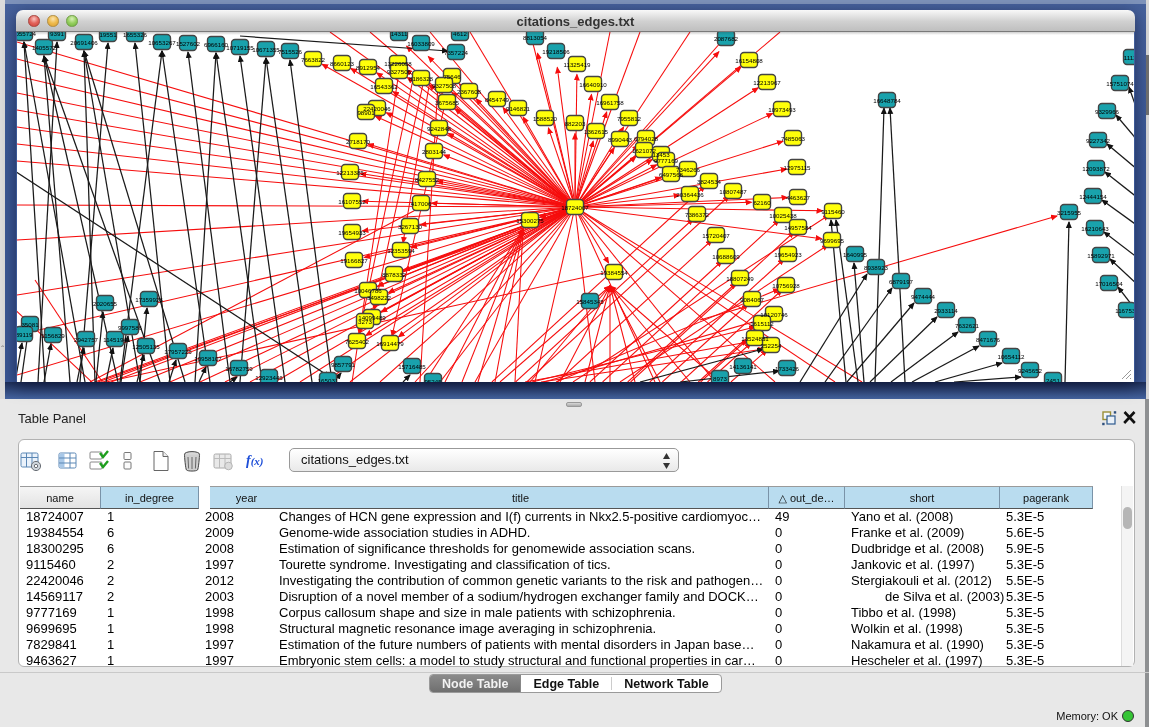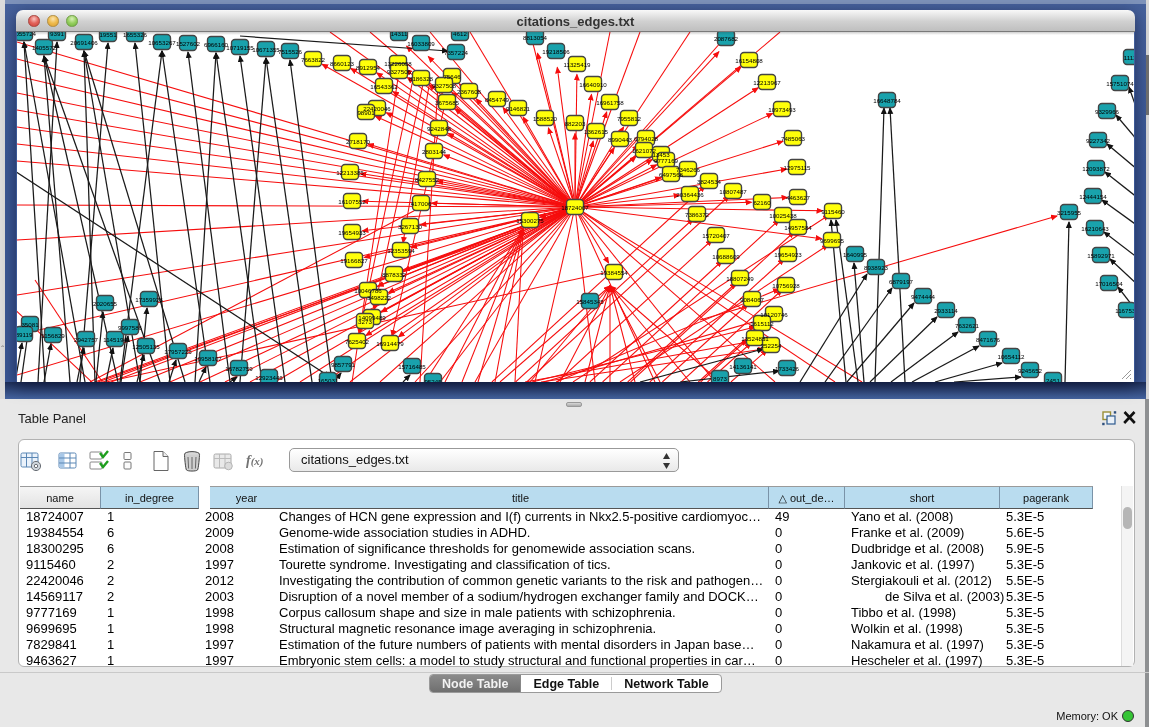--- a/index.html
+++ b/index.html
@@ -17,21 +17,21 @@
 .tl{position:absolute;top:15px;width:11.5px;height:11.5px;border-radius:50%}
 #tlr{left:28px;background:radial-gradient(circle at 50% 30%,#f9c6c2,#e2645c 50%,#cf4038);border:1px solid #a8423c}
 #tly{left:47px;background:radial-gradient(circle at 50% 30%,#fbe3ae,#eebb4d 50%,#dd9f2e);border:1px solid #b08b3c}
 #tlg{left:66px;background:radial-gradient(circle at 50% 30%,#d8f0b8,#96cf5e 50%,#6cb33f);border:1px solid #6f9c44}
 #graph{position:absolute;left:17px;top:32px;width:1117px;height:350px;background:#fff;overflow:hidden}
 #tp-title{position:absolute;left:18px;top:411px;font-size:13px;color:#222}
 #tp-float{position:absolute;left:1102px;top:411px;width:15px;height:15px}
 #tp-x{position:absolute;left:1123px;top:411px;width:13px;height:13px}
 #panel{position:absolute;left:18px;top:439px;width:1117px;height:228px;background:#fff;border:1px solid #b2b2b2;border-radius:6px}
 .tbicon{position:absolute;top:450px}
-.fx{position:absolute;left:246px;top:453px;font-size:14px;font-style:italic;font-weight:bold;color:#737373;font-family:"Liberation Serif",serif}
+.fx{position:absolute;left:246px;top:453px;font-size:14px;font-style:italic;font-weight:bold;color:#1d4ed8;font-family:"Liberation Serif",serif}
 .fx i{font-size:11px}
 #dd{position:absolute;left:289px;top:448px;width:390px;height:24px;background:linear-gradient(#ffffff,#e9e9e9);border:1px solid #999;border-radius:5px;font-size:13px;color:#111;line-height:22px;padding-left:11px}
 #ddar{position:absolute;right:6px;top:3px;width:11px;height:18px}
 .hcell{position:absolute;top:486px;height:23px;background:#b9dcef;border-right:1px solid #7a93a8;border-top:1px solid #9a9a9a;border-bottom:1px solid #555;text-align:center;font-size:11px;color:#111;line-height:22px}
 .cell{position:absolute;height:16px;font-size:13px;color:#000;line-height:16px;white-space:nowrap;overflow:hidden}
 #sb{position:absolute;left:1121px;top:486px;width:12px;height:180px;background:#f4f4f4;border-left:1px solid #ddd}
 #sbt{position:absolute;left:1122.5px;top:507px;width:9px;height:22px;background:#b6b6b6;border-radius:5px}
 #tabs{position:absolute;left:429px;top:674px;height:19px;border:1px solid #9a9a9a;border-radius:4px;background:#fff;display:flex;overflow:hidden}
 .tab{font-size:12.5px;font-weight:bold;padding:0 12px;line-height:18px;color:#111}
 .tabsel{background:linear-gradient(#8b8b8b,#6f6f6f);color:#f2f2f2;border-right:1px solid #888}
@@ -695,21 +695,21 @@
     <div class="cell" style="left:205px;top:621px;width:66px">1998</div>
     <div class="cell" style="left:279px;top:621px;width:488px">Structural magnetic resonance image averaging in schizophrenia.</div>
     <div class="cell" style="left:775px;top:621px;width:68px">0</div>
     <div class="cell" style="left:851px;top:621px;width:147px">Wolkin et al. (1998)</div>
     <div class="cell" style="left:1006px;top:621px;width:85px">5.3E-5</div>
     <div class="cell" style="left:26px;top:637px;width:73px">7829841</div>
     <div class="cell" style="left:107px;top:637px;width:90px">1</div>
     <div class="cell" style="left:205px;top:637px;width:66px">1997</div>
     <div class="cell" style="left:279px;top:637px;width:488px">Estimation of the future numbers of patients with mental disorders in Japan base…</div>
     <div class="cell" style="left:775px;top:637px;width:68px">0</div>
-    <div class="cell" style="left:851px;top:637px;width:147px">Nakamura et al. (1997)</div>
+    <div class="cell" style="left:851px;top:637px;width:147px">Nakamura et al. (1990)</div>
     <div class="cell" style="left:1006px;top:637px;width:85px">5.3E-5</div>
     <div class="cell" style="left:26px;top:653px;width:73px">9463627</div>
     <div class="cell" style="left:107px;top:653px;width:90px">1</div>
     <div class="cell" style="left:205px;top:653px;width:66px">1997</div>
     <div class="cell" style="left:279px;top:653px;width:488px">Embryonic stem cells: a model to study structural and functional properties in car…</div>
     <div class="cell" style="left:775px;top:653px;width:68px">0</div>
     <div class="cell" style="left:851px;top:653px;width:147px">Hescheler et al. (1997)</div>
     <div class="cell" style="left:1006px;top:653px;width:85px">5.3E-5</div>
 <div id="sb"></div>
     <div id="sbt"></div>

